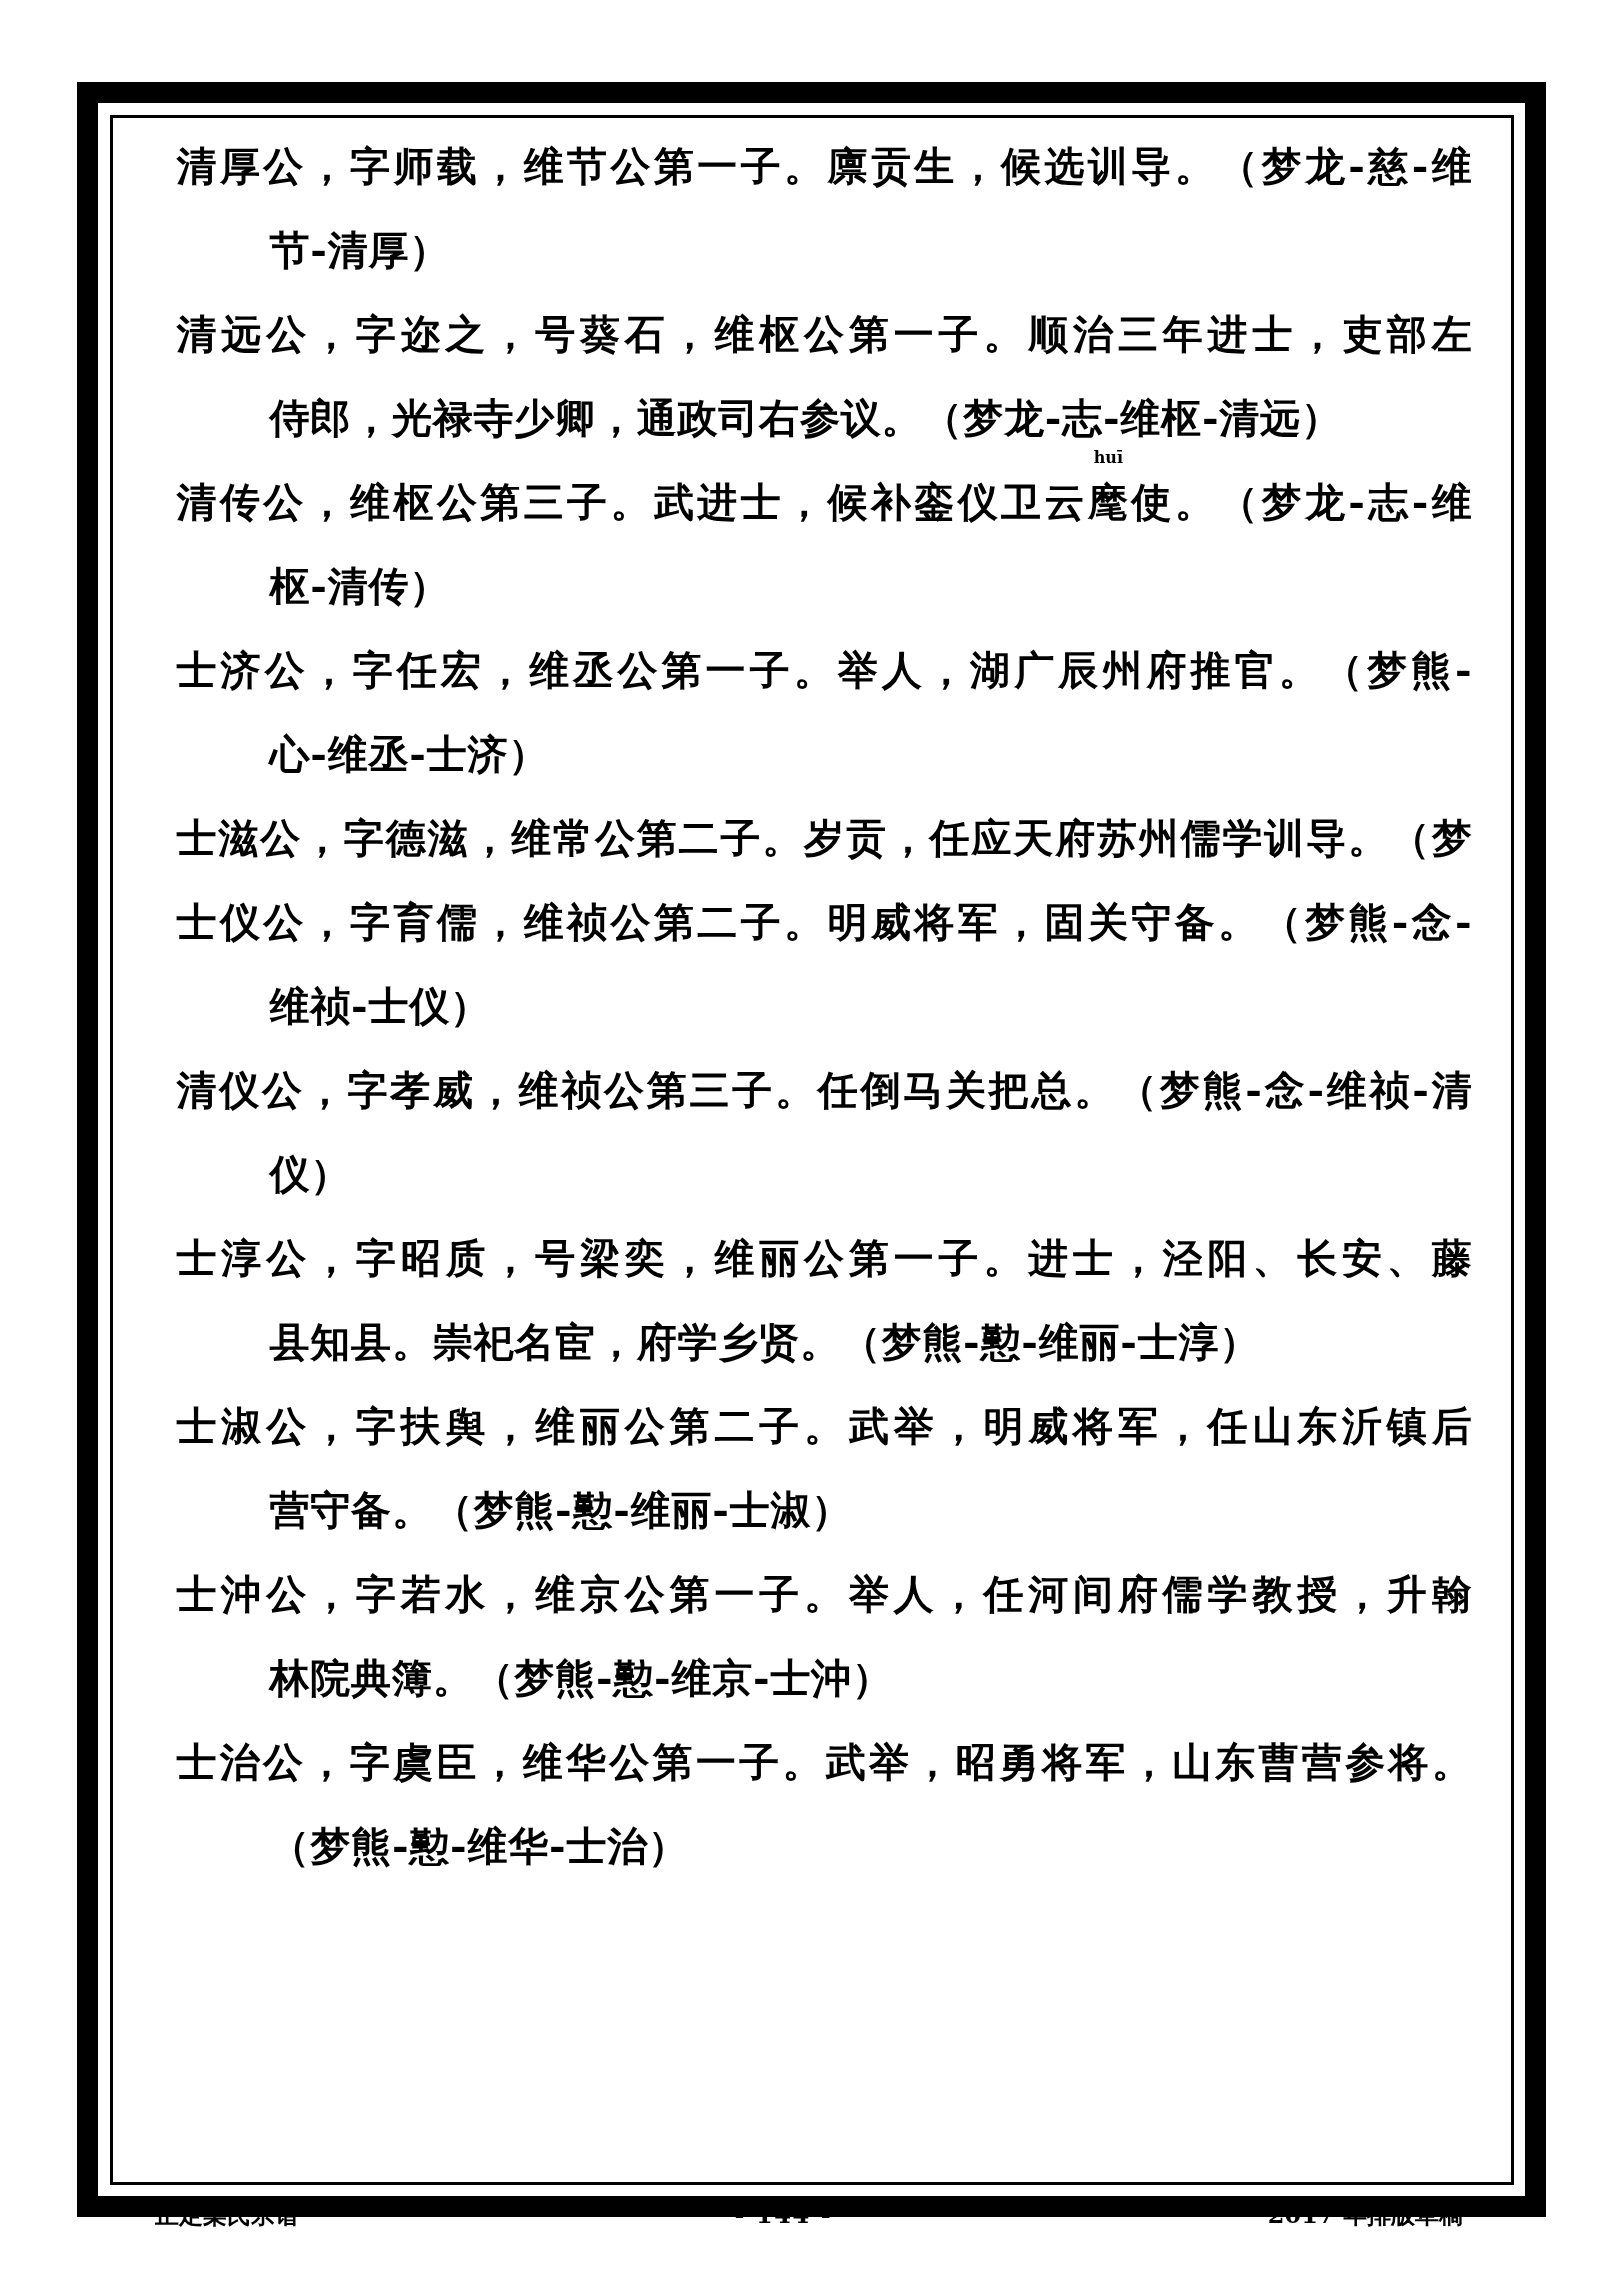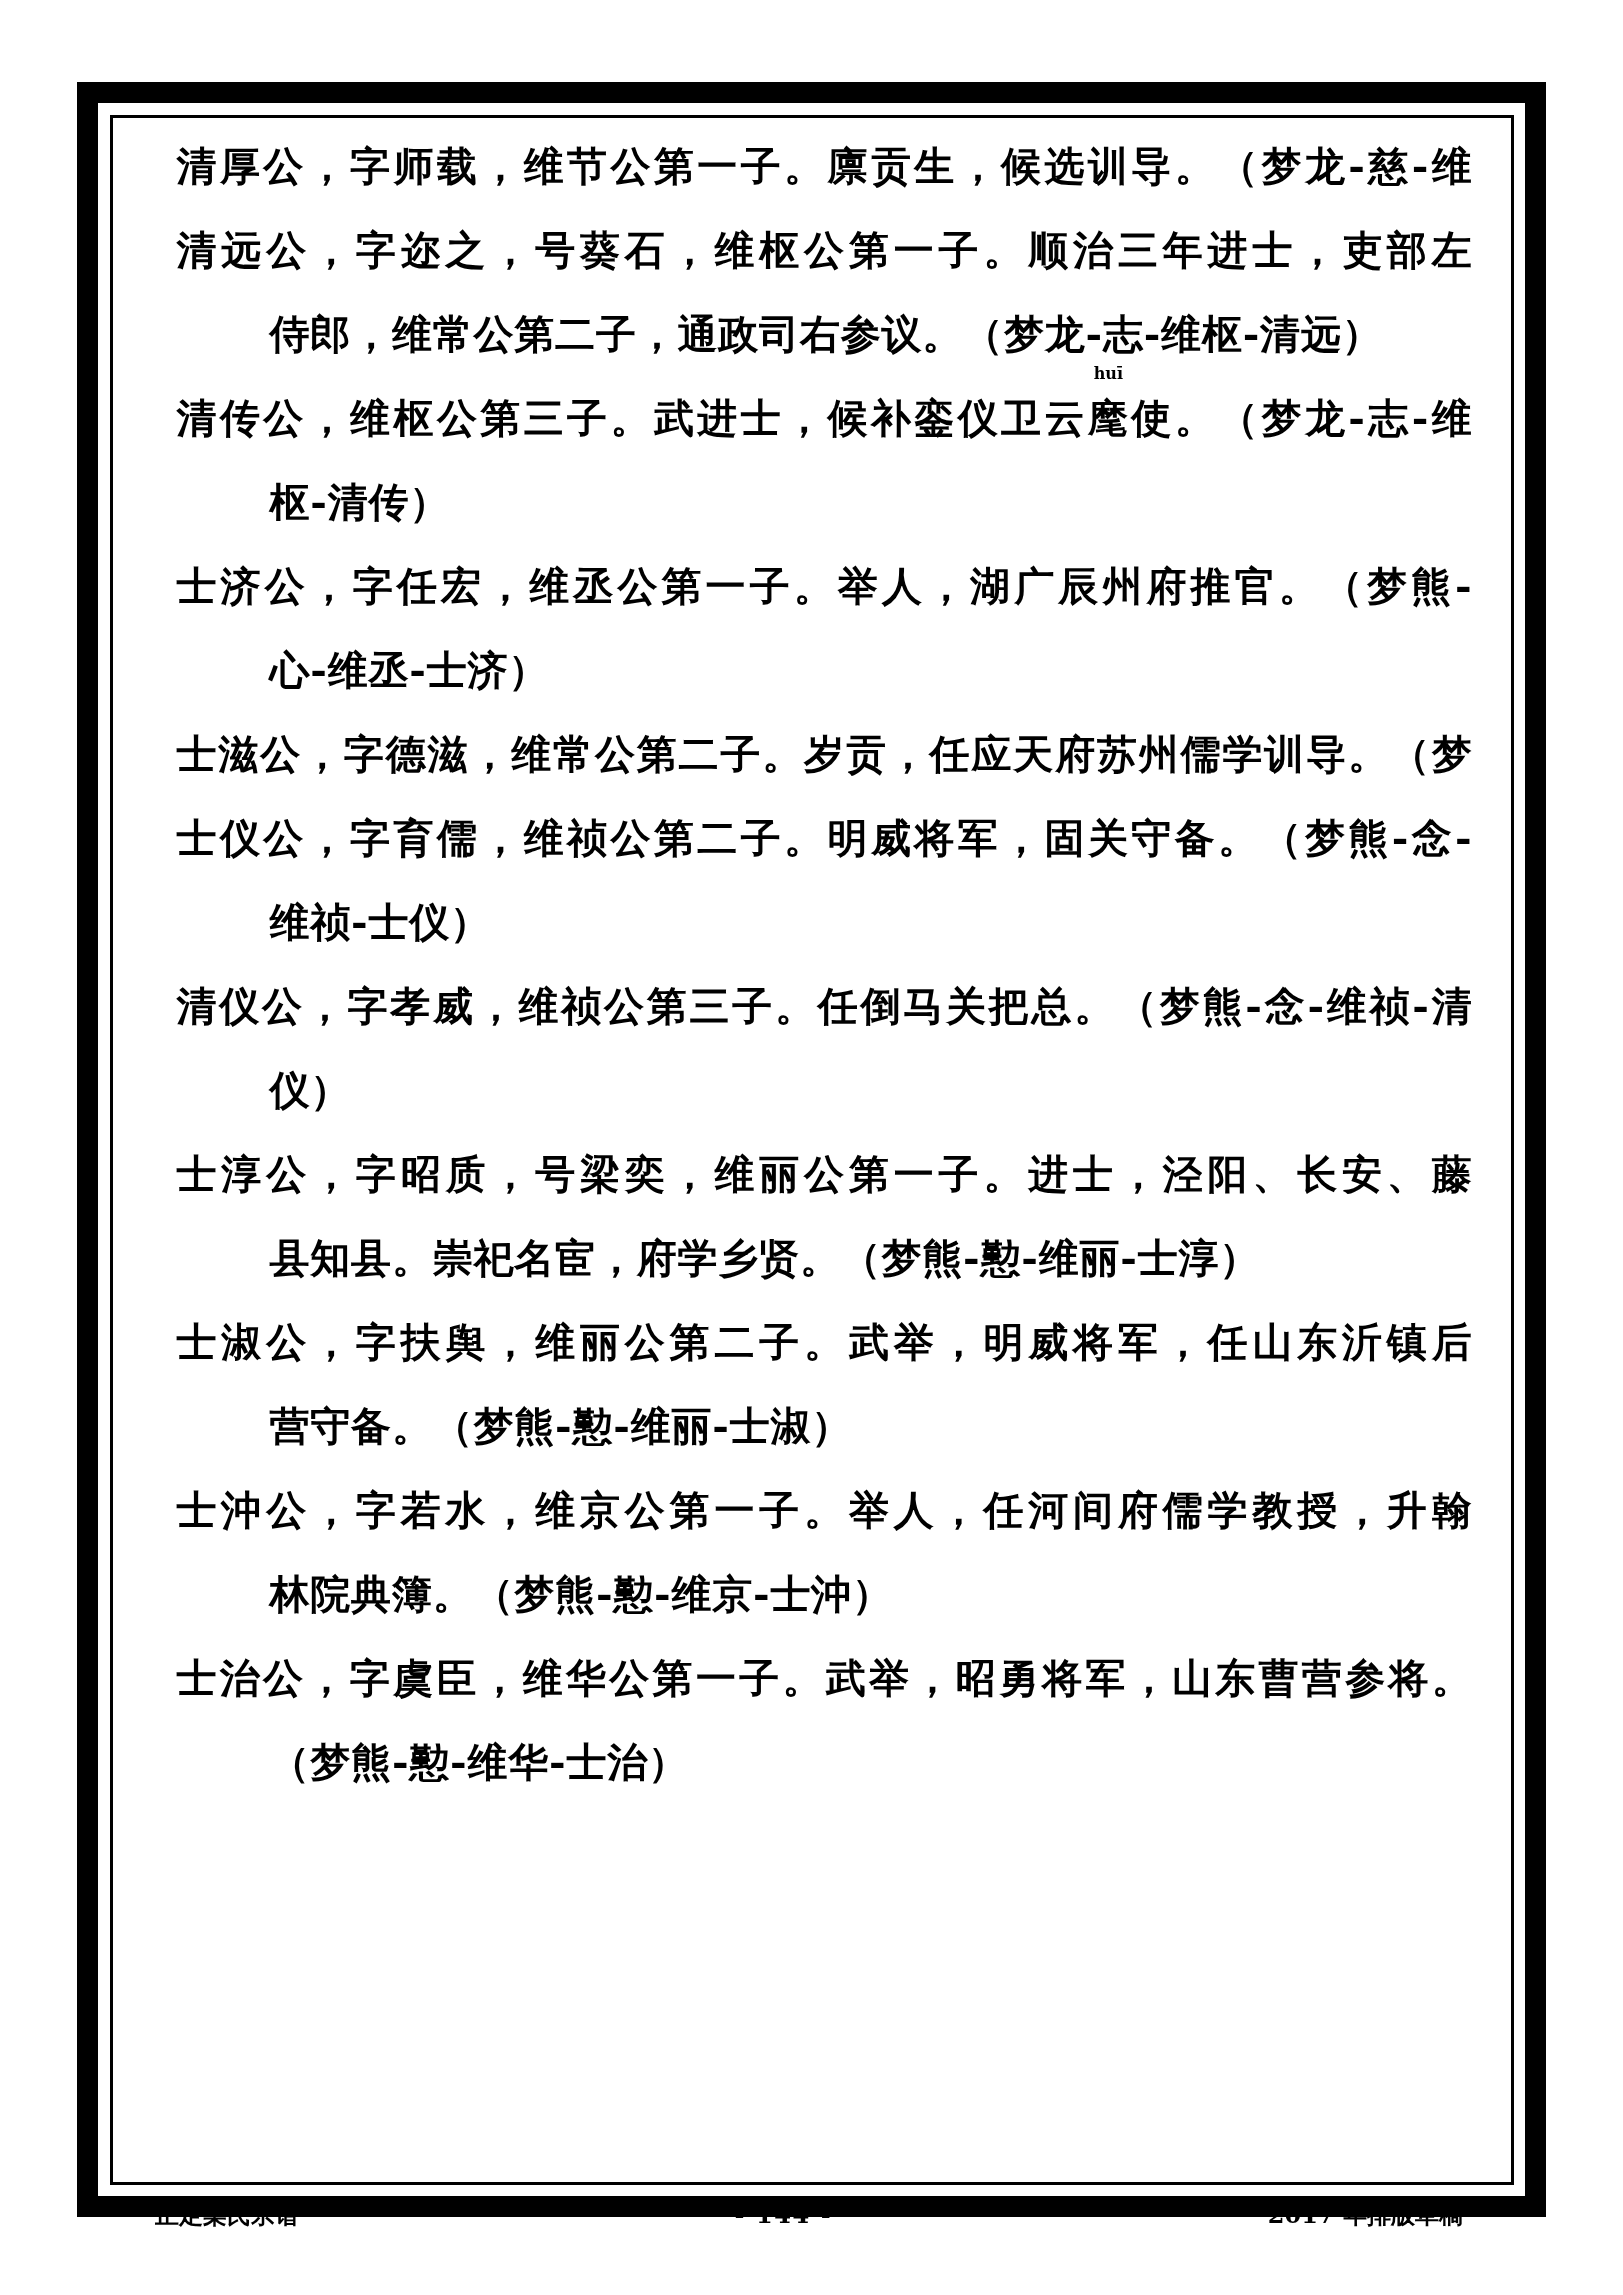--- a/index.html
+++ b/index.html
@@ -92,25 +92,26 @@
 </head>
 <body>
 
 <div class="page">
 
   <div class="outer-frame">
     <div class="inner-frame">
 
       <div class="para">
         <div class="line l1">清厚公，字师载，维节公第一子。廪贡生，候选训导。（梦龙-慈-维</div>
+        <div class="line l2">节-清厚）</div>
       </div>
 
       <div class="para">
         <div class="line l1">清远公，字迩之，号葵石，维枢公第一子。顺治三年进士，吏部左</div>
-        <div class="line l2">侍郎，维常公第二子，通政司右参议。（梦龙-志-维枢-清远）</div>
+        <div class="line l2">侍郎，光禄寺少卿，通政司右参议。（梦龙-志-维枢-清远）</div>
       </div>
 
       <div class="para">
         <div class="line l1"><span>清传公，维枢公第三子。武进士，候补銮仪卫云</span><span class="ruby-wrap"><span class="rt">huī</span><span>麾</span></span><span>使。（梦龙-志-维</span></div>
         <div class="line l2">枢-清传）</div>
       </div>
 
       <div class="para">
         <div class="line l1">士济公，字任宏，维丞公第一子。举人，湖广辰州府推官。（梦熊-</div>
         <div class="line l2">心-维丞-士济）</div>

